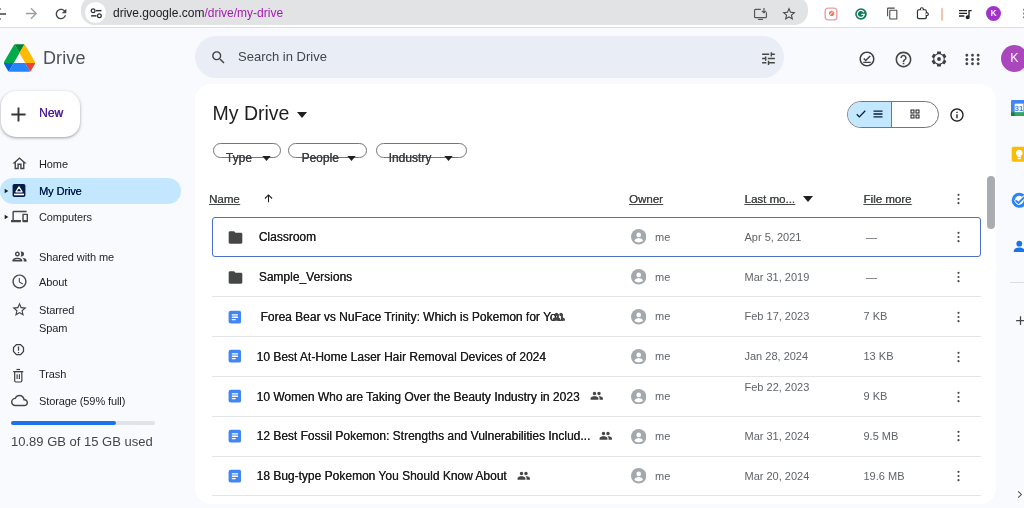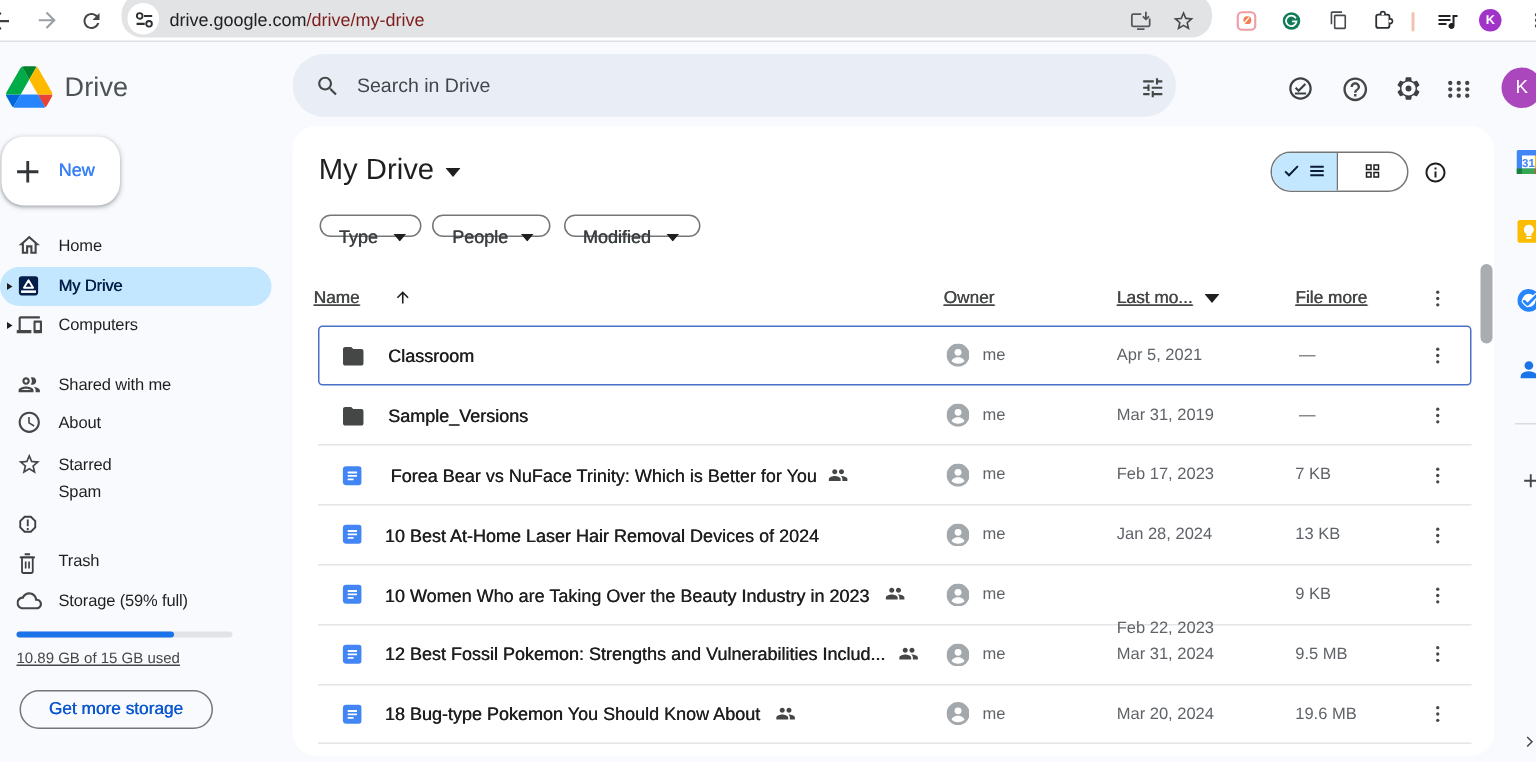--- a/index.html
+++ b/index.html
@@ -7,39 +7,39 @@
 body { font-family:"Liberation Sans", sans-serif; background:#f8fafd; }
 #wrap { position:relative; width:1024px; height:508px; overflow:hidden; background:#f8fafd; }
 .abs { position:absolute; }
 svg { display:block; position:absolute; }
 .med { text-shadow:0.3px 0 0 currentColor; }
 
 #bbar { left:0; top:0; width:1024px; height:28px; background:#ffffff; border-bottom:1px solid #dcdee1; }
 #urlpill { left:81px; top:-4px; width:727px; height:29px; background:#e2e3e4; border-radius:13.5px; }
 #sitecirc { left:85px; top:1.8px; width:21px; height:21px; background:#ffffff; border-radius:50%; }
 #urltext { left:113px; top:0; height:27px; line-height:27px; font-size:12px; color:#202124; }
-#urltext .g { color:#7f1d1d;margin-top:27px; }
+#urltext .g { color:#a21caf;margin-top:27px; }
 #bav { left:986px; top:6px; width:15px; height:15px; border-radius:50%; background:#a233c9;
   color:#fff; font-size:8.5px; font-weight:bold; text-align:center; line-height:15px; }
 #extsep { left:941px; top:7.5px; width:2px; height:13px; background:#f2c4ad; border-radius:1px; }
 
 #drivename { left:43px; top:47px; font-size:18px; line-height:22px; color:#4d5257; letter-spacing:0.1px; }
 #searchbar { left:195px; top:36px; width:589px; height:42px; background:#e9eef6; border-radius:21px; }
 #searchtext { left:238px; top:36px; height:42px; line-height:42px; font-size:13px; color:#41464b; }
 #hav { left:1001px; top:45px; width:27px; height:27px; border-radius:50%; background:#ab47bc;
   color:#fff; font-size:12.5px; text-align:center; line-height:27px; }
 
 #newbtn { left:0.5px; top:91px; width:79px; height:45.6px; background:#fff; border-radius:15px;
   box-shadow:0 1px 2px rgba(60,64,67,.3), 0 1px 3px 1px rgba(60,64,67,.15); }
-#newtext { left:39px; top:91px; height:45.6px; line-height:45.6px; font-size:12px; color:#3b82f6; }
+#newtext { left:39px; top:91px; height:45.6px; line-height:45.6px; font-size:12px; color:#4c1d95; }
 .nav { position:absolute; left:39px; font-size:11px; line-height:14px; color:#1f1f1f; letter-spacing:-0.1px; }
 #mydrivepill { left:0px; top:177.5px; width:181px; height:26.5px; background:#c2e7ff; border-radius:13.5px; }
 #sbbar { left:11px; top:421px; width:144px; height:4px; background:#e1e3e6; border-radius:2px; }
 #sbfill { left:11px; top:421px; width:105px; height:4px; background:#1a73e8; border-radius:2px; }
-#sbtext { left:11px; top:434px; font-size:10px; color:#444746;text-decoration:underline; }
+#sbtext { left:11px; top:434px; font-size:13px; color:#444746; }
 #gms { left:13px; top:459.5px; width:128.5px; height:26px; border:1px solid #747775; border-radius:13px;
   font-size:11.5px; color:#0b57d0; text-align:center; line-height:24px; }
 
 #panel { left:195px; top:83.5px; width:800.5px; height:420px; background:#ffffff; border-radius:16px; }
 #title { left:212.5px; top:103px; font-size:19.5px; line-height:21px; color:#1f1f1f; }
 .chip { position:absolute; top:143px; height:15px; border:1px solid #747775; border-radius:8px; }
 .chip span { position:absolute; left:12px; top:0; line-height:28px; font-size:12px; color:#3c4043; }
 #vtoggle { left:846.5px; top:101px; width:92px; height:27px; border:1px solid #747775; border-radius:13.5px; }
 #vtleft { position:absolute; left:0; top:0; width:44px; height:25px; background:#c2e7ff;
   border-right:1px solid #747775; border-radius:12.5px 0 0 12.5px; }
@@ -223,41 +223,40 @@
     </svg>
   <div class="nav" style="top:367px">Trash</div>
 
   <svg style="left:10.5px;top:392px" width="17" height="17" viewBox="0 0 24 24" fill="#444746">
       <path d="M19.35 10.04C18.67 6.59 15.64 4 12 4 9.11 4 6.6 5.64 5.35 8.04 2.34 8.36 0 10.91 0 14c0 3.31 2.69 6 6 6h13c2.76 0 5-2.24 5-5 0-2.64-2.05-4.78-4.65-4.96zM19 18H6c-2.21 0-4-1.79-4-4s1.79-4 4-4h.71C7.37 7.69 9.48 6 12 6c3.04 0 5.5 2.46 5.5 5.5v.5H19c1.66 0 3 1.34 3 3s-1.34 3-3 3z"></path>
     </svg>
   <div class="nav" style="top:394px">Storage (59% full)</div>
   <div class="abs" id="sbbar"></div>
   <div class="abs" id="sbfill"></div>
   <div class="abs" id="sbtext">10.89 GB of 15 GB used</div>
-  <div class="abs med" id="gms">Get more storage</div>
 
   <div class="abs" id="panel"></div>
   <div class="abs" id="title">My Drive</div>
   <svg style="left:296.5px;top:111.5px" width="10" height="6" viewBox="0 0 10 6" fill="#1f1f1f">
       <path d="M0 0h10L5 6z"></path>
     </svg>
   <div class="chip" style="left:212.8px;width:68.5px">
       <span class="med">Type</span>
     </div>
   <svg style="left:262px;top:155.5px" width="9" height="5" viewBox="0 0 10 6" fill="#1f1f1f">
       <path d="M0 0h10L5 6z"></path>
     </svg>
   <div class="chip" style="left:288.4px;width:78.8px">
       <span class="med">People</span>
     </div>
   <svg style="left:347px;top:155.5px" width="9" height="5" viewBox="0 0 10 6" fill="#1f1f1f">
       <path d="M0 0h10L5 6z"></path>
     </svg>
   <div class="chip" style="left:375.5px;width:91.3px">
-      <span class="med">Modified</span>
+      <span class="med">Industry</span>
     </div>
   <svg style="left:444px;top:155.5px" width="9" height="5" viewBox="0 0 10 6" fill="#1f1f1f">
       <path d="M0 0h10L5 6z"></path>
     </svg>
 
   <div class="abs" id="vtoggle">
       <div id="vtleft"></div>
     </div>
   <svg style="left:855px;top:108px" width="12" height="12" viewBox="0 0 24 24" fill="none" stroke="#0b1d35" stroke-width="2.6">
       <path d="M3.5 12.5l5.2 5.2L20.5 5.5"></path>
@@ -329,21 +328,21 @@
         <circle cx="12" cy="5" r="3"></circle>
         <circle cx="12" cy="16.5" r="3"></circle>
         <circle cx="12" cy="28" r="3"></circle>
       </svg>
       <svg style="left:227.6px;top:309.6px" width="13.8" height="14.4" viewBox="0 0 24 24">
         <rect x="1" y="1" width="22" height="22" rx="4" fill="#4285f4"></rect>
         <rect x="6.5" y="7" width="11" height="2.2" rx="0.6" fill="#fff"></rect>
         <rect x="6.5" y="11" width="11" height="2.2" rx="0.6" fill="#fff"></rect>
         <rect x="6.5" y="15" width="7" height="2.2" rx="0.6" fill="#fff"></rect>
       </svg>
-      <div class="fname" style="left:260.4px;top:309.9px">Forea Bear vs NuFace Trinity: Which is Better for You</div>
+      <div class="fname" style="left:260.4px;top:309.9px">Forea Bear vs NuFace Trinity: Which is Pokemon for You</div>
       <svg style="left:552.3px;top:309.7px" width="13.5" height="13.5" viewBox="0 0 24 24" fill="#444746">
         <path d="M16 11c1.66 0 2.99-1.34 2.99-3S17.66 5 16 5c-1.66 0-3 1.34-3 3s1.34 3 3 3zm-8 0c1.66 0 2.99-1.34 2.99-3S9.66 5 8 5C6.34 5 5 6.34 5 8s1.34 3 3 3zm0 2c-2.33 0-7 1.17-7 3.5V19h14v-2.5c0-2.33-4.67-3.5-7-3.5zm8 0c-.29 0-.62.02-.97.05 1.16.84 1.97 1.97 1.97 3.45V19h6v-2.5c0-2.33-4.67-3.5-7-3.5z"></path>
       </svg>
       <svg style="left:631px;top:309.2px" width="15.4" height="15.4" viewBox="0 0 24 24">
         <circle cx="12" cy="12" r="12" fill="#a3a8ad"></circle>
         <circle cx="12" cy="9.2" r="3.6" fill="#fff"></circle>
         <path d="M12 14.2c-3.2 0-6.5 1.6-6.7 4.6a11.9 11.9 0 0 0 13.4 0c-.2-3-3.5-4.6-6.7-4.6z" fill="#fff"></path>
       </svg>
       <div class="sec" style="left:655px;top:310.4px">me</div>
       <div class="sec" style="left:744.5px;top:310.4px">Feb 17, 2023</div>
@@ -382,21 +381,21 @@
       <div class="fname" style="left:256.5px;top:389.5px">10 Women Who are Taking Over the Beauty Industry in 2023</div>
       <svg style="left:590.1px;top:389.3px" width="13.5" height="13.5" viewBox="0 0 24 24" fill="#444746">
         <path d="M16 11c1.66 0 2.99-1.34 2.99-3S17.66 5 16 5c-1.66 0-3 1.34-3 3s1.34 3 3 3zm-8 0c1.66 0 2.99-1.34 2.99-3S9.66 5 8 5C6.34 5 5 6.34 5 8s1.34 3 3 3zm0 2c-2.33 0-7 1.17-7 3.5V19h14v-2.5c0-2.33-4.67-3.5-7-3.5zm8 0c-.29 0-.62.02-.97.05 1.16.84 1.97 1.97 1.97 3.45V19h6v-2.5c0-2.33-4.67-3.5-7-3.5z"></path>
       </svg>
       <svg style="left:631px;top:388.8px" width="15.4" height="15.4" viewBox="0 0 24 24">
         <circle cx="12" cy="12" r="12" fill="#a3a8ad"></circle>
         <circle cx="12" cy="9.2" r="3.6" fill="#fff"></circle>
         <path d="M12 14.2c-3.2 0-6.5 1.6-6.7 4.6a11.9 11.9 0 0 0 13.4 0c-.2-3-3.5-4.6-6.7-4.6z" fill="#fff"></path>
       </svg>
       <div class="sec" style="left:655px;top:390.0px">me</div>
-      <div class="sec" style="left:744.5px;top:413px">Feb 22, 2023</div>
+      <div class="sec" style="left:744.5px;top:381px">Feb 22, 2023</div>
       <div class="sec" style="left:863.5px;top:390.0px">9 KB</div>
       <svg style="left:953.5px;top:390.5px" width="9" height="12" viewBox="0 0 24 33" fill="#444746">
         <circle cx="12" cy="5" r="3"></circle>
         <circle cx="12" cy="16.5" r="3"></circle>
         <circle cx="12" cy="28" r="3"></circle>
       </svg>
       <svg style="left:227.6px;top:429.0px" width="13.8" height="14.4" viewBox="0 0 24 24">
         <rect x="1" y="1" width="22" height="22" rx="4" fill="#4285f4"></rect>
         <rect x="6.5" y="7" width="11" height="2.2" rx="0.6" fill="#fff"></rect>
         <rect x="6.5" y="11" width="11" height="2.2" rx="0.6" fill="#fff"></rect>

